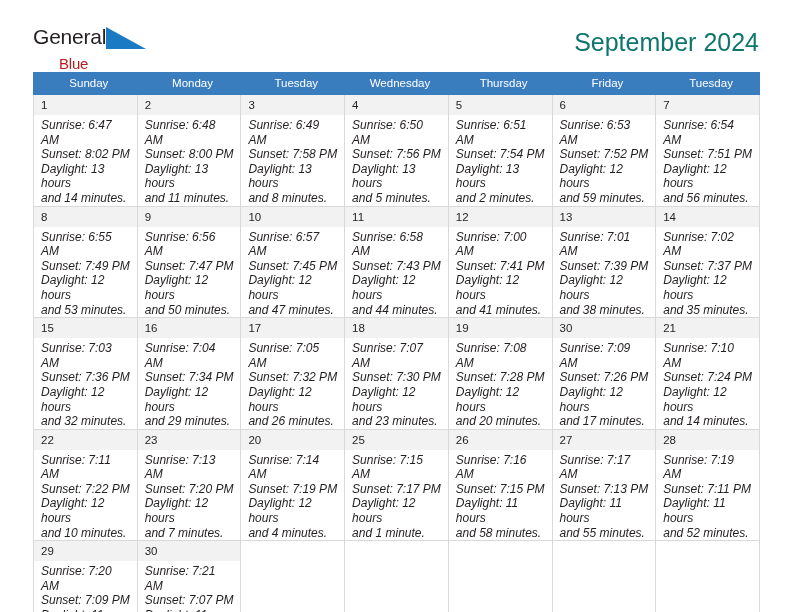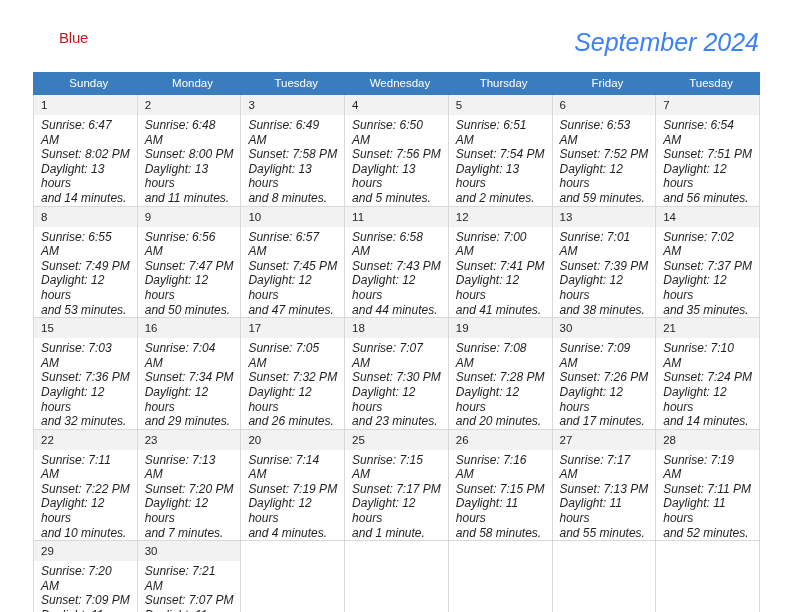--- a/index.html
+++ b/index.html
@@ -59,24 +59,23 @@
     line-height: 22px;
     margin-top: 1px;
     margin-left: 26px;
   }
   .title-block {
     text-align: right;
     padding-top: 1px;
   }
   .cal-title {
     font-size: 25px;
-    color: #3b82f6;
+    color: #0f766e;
     line-height: 30px;
     white-space: nowrap;
-    font-style: italic;
   }
   .cal-subtitle {
     font-size: 14px;
     color: #231f20;
     line-height: 20px;
     margin-top: 5px;
     white-space: nowrap;
   }
 
   
@@ -133,20 +132,28 @@
   .dayinfo .line { display: block; white-space: normal; }
 </style>
 </head>
 <body>
 
 <div class="page">
 
   <div class="header">
 
     <div class="brand">
+      <div class="brand-row1">
+        <span class="brand-general">General</span>
+        <span class="brand-triangle">
+          <svg width="40" height="22" viewBox="0 0 40 22" xmlns="http://www.w3.org/2000/svg">
+            <polygon points="0,0 0,22 40,22" fill="#1b7ac4" transform="translate(0,0)"></polygon>
+          </svg>
+        </span>
+      </div>
       <span class="brand-blue">Blue</span>
     </div>
 
     <div class="title-block">
       <div class="cal-title">September 2024</div>
     </div>
 
   </div>
 
   <table class="calendar">

